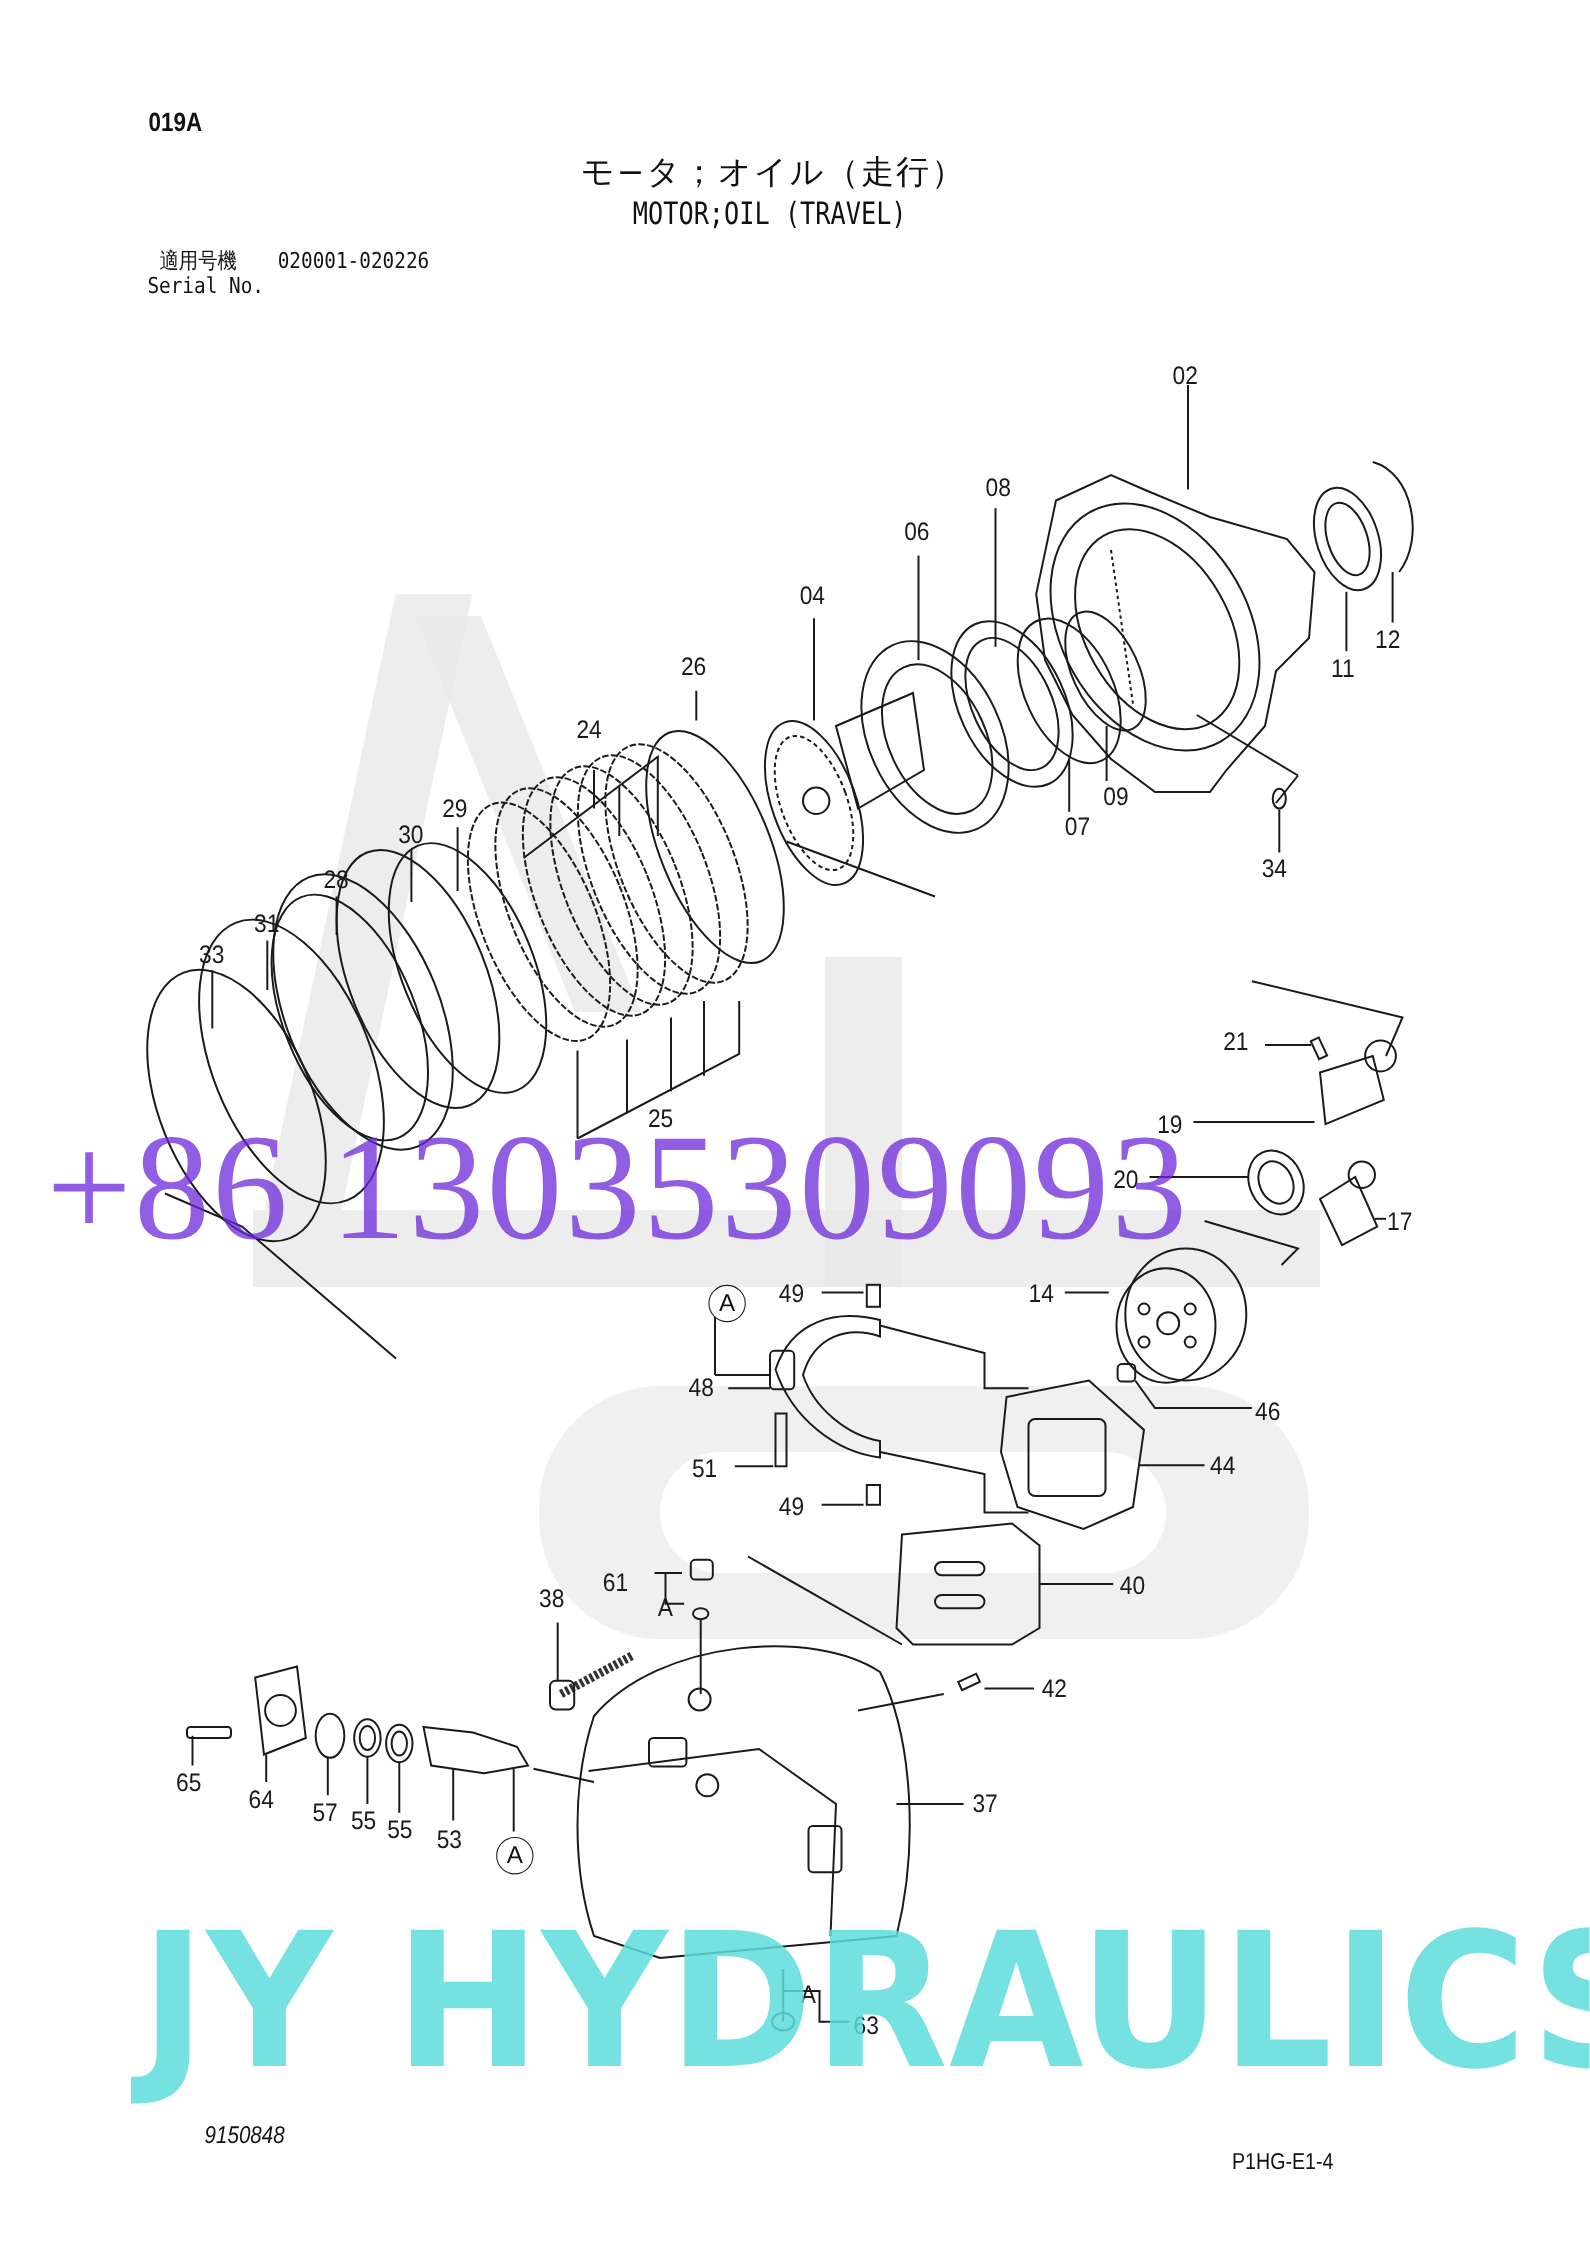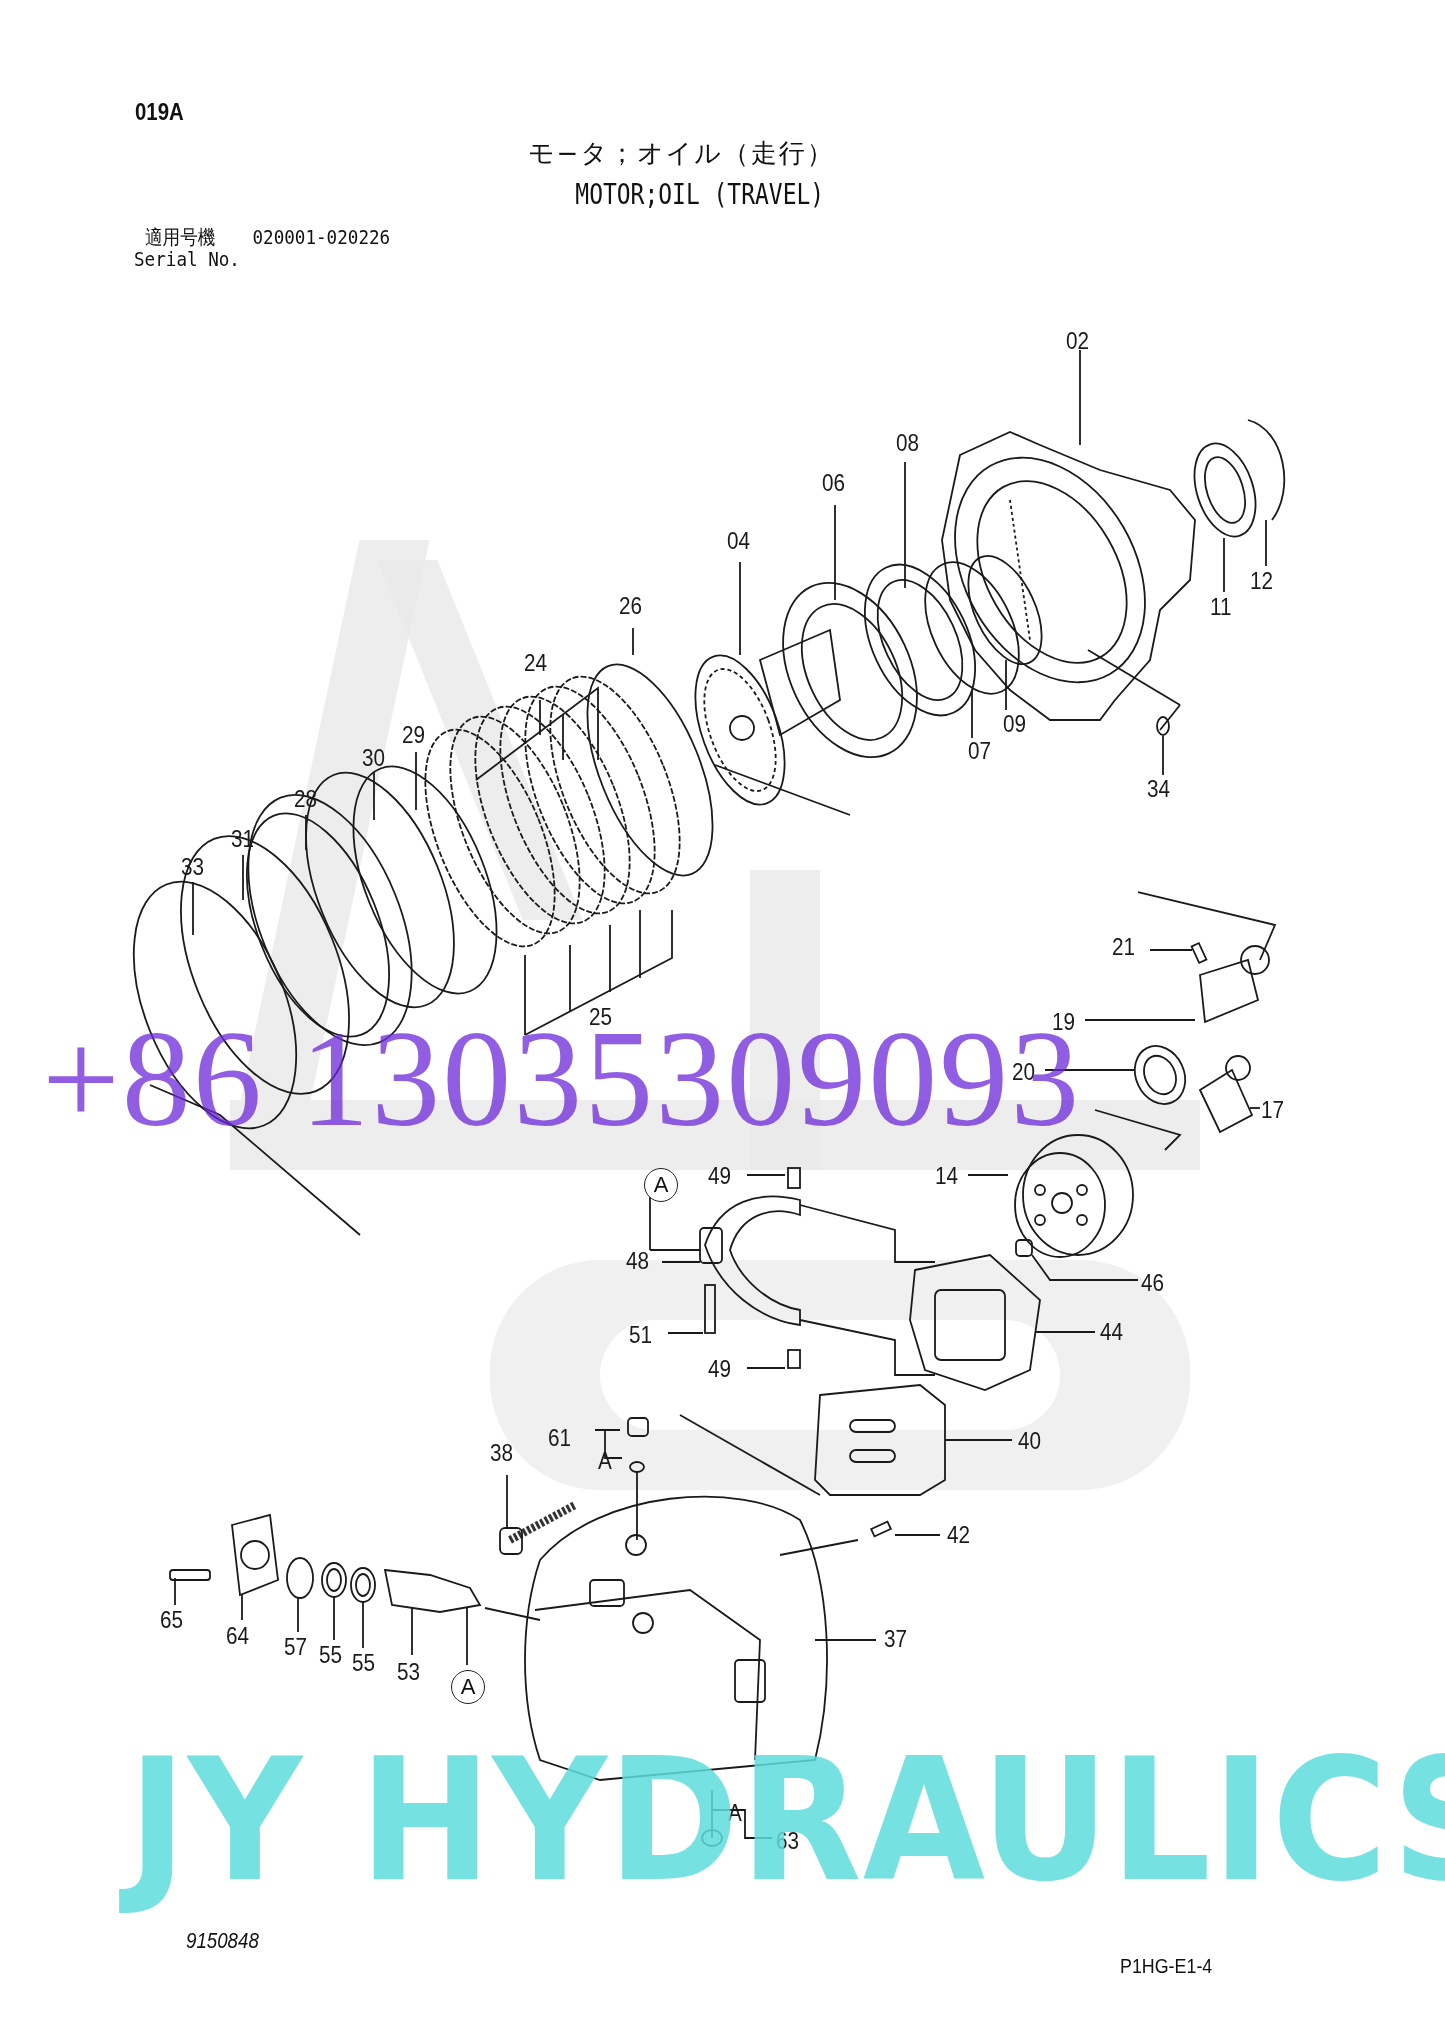--- a/index.html
+++ b/index.html
@@ -1,20 +1,20 @@
 <!DOCTYPE html>
 <html><head>
   <meta charset="utf-8">
   <style>
     html, body { margin: 0; padding: 0; background: #ffffff; }
     body { width: 1445px; height: 2043px; position: relative; overflow: hidden;
            font-family: "Liberation Sans", "DejaVu Sans", sans-serif; color: #111; }
     .abs { position: absolute; }
     .code { font-family: "Liberation Sans", sans-serif; font-weight: bold; font-size: 24px; transform: scaleX(0.85); transform-origin: left; }
-    .title-jp { font-family: "DejaVu Sans", sans-serif; font-size: 26px; letter-spacing: 2px; white-space: nowrap; }
+    .title-jp { font-family: "DejaVu Sans", sans-serif; font-size: 30px; letter-spacing: 2px; white-space: nowrap; }
     .title-en { font-family: "DejaVu Sans Mono", "Liberation Mono", monospace; font-size: 28px; white-space: nowrap; transform: scaleX(0.82); transform-origin: center; }
     .serial { font-family: "DejaVu Sans Mono", "Liberation Mono", monospace; font-size: 20px; white-space: nowrap; transform: scaleX(0.88); transform-origin: left; }
     .lbl { font-family: "Liberation Sans", sans-serif; font-size: 23px; color: #1a1a1a; white-space: nowrap; transform: scaleX(0.9); transform-origin: left; line-height: 1; }
     .bubble { width: 34px; height: 34px; border: 1.6px solid #222; border-radius: 50%;
               display: flex; align-items: center; justify-content: center; font-size: 22px; box-sizing: border-box; background: #fff; }
     .footer-l { font-family: "Liberation Sans", sans-serif; font-style: italic; font-size: 22px; transform: scaleX(0.85); transform-origin: left; }
     .footer-r { font-family: "Liberation Sans", sans-serif; font-size: 21px; transform: scaleX(0.85); transform-origin: left; }
     svg.art { position: absolute; left: 0; top: 0; }
     .wm-phone { font-family: Liberation Serif, serif; font-size: 138px; color: #6d28d9; opacity: 0.75;
                 letter-spacing: 2px; white-space: nowrap; line-height: 1; }

